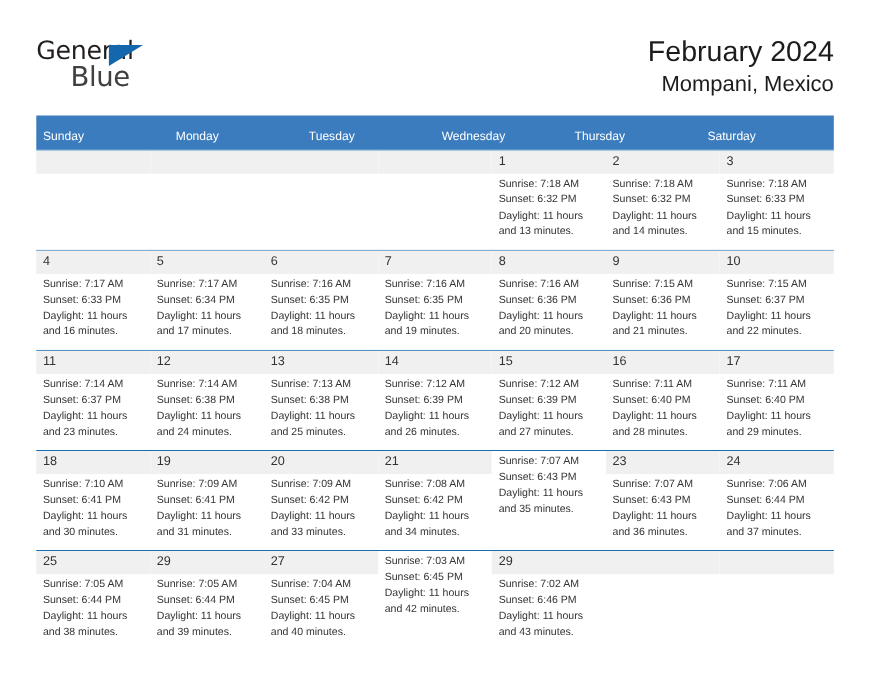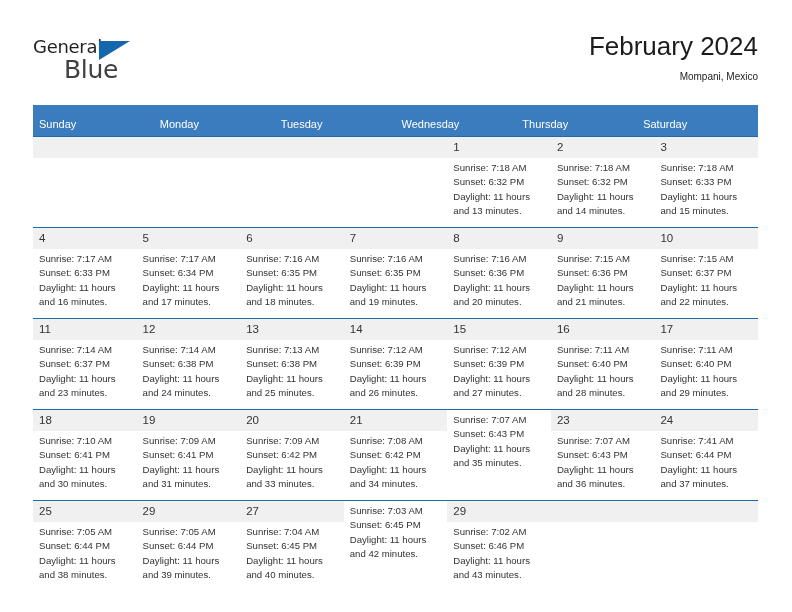--- a/index.html
+++ b/index.html
@@ -35,21 +35,21 @@
     position: absolute;
     left: 0;
     top: 4px;
     width: 200px;
     height: 56px;
   }
   .logo-general {
     position: absolute;
     left: 0;
     top: 0;
-    font-size: 18px;
+    font-size: 23px;
     letter-spacing: -0.3px;
     color: #231f20;
     font-family: "DejaVu Sans", sans-serif;
     line-height: 26px;
   }
   .logo-triangle {
     position: absolute;
     left: 66px;
     top: 7px;
     width: 0;
@@ -74,21 +74,21 @@
     top: 0;
     text-align: right;
   }
   .cal-title {
     font-size: 26px;
     color: #1c1c1c;
     line-height: 32px;
     white-space: nowrap;
   }
   .cal-subtitle {
-    font-size: 10px;
+    font-size: 20px;
     color: #1c1c1c;
     line-height: 20px;
     margin-top: 5px;
     white-space: nowrap;
   }
 
   
   .calendar {
     position: absolute;
     left: 33px;
@@ -427,21 +427,21 @@
             <div class="day-info">
               <div>Sunrise: 7:07 AM</div>
               <div>Sunset: 6:43 PM</div>
               <div>Daylight: 11 hours</div>
               <div>and 36 minutes.</div>
             </div>
           </div>
           <div class="day-cell">
             <div class="day-number">24</div>
             <div class="day-info">
-              <div>Sunrise: 7:41 AM</div>
+              <div>Sunrise: 7:06 AM</div>
               <div>Sunset: 6:44 PM</div>
               <div>Daylight: 11 hours</div>
               <div>and 37 minutes.</div>
             </div>
           </div>
         </div>
         <div class="week-row">
           <div class="day-cell">
             <div class="day-number">25</div>
             <div class="day-info">

